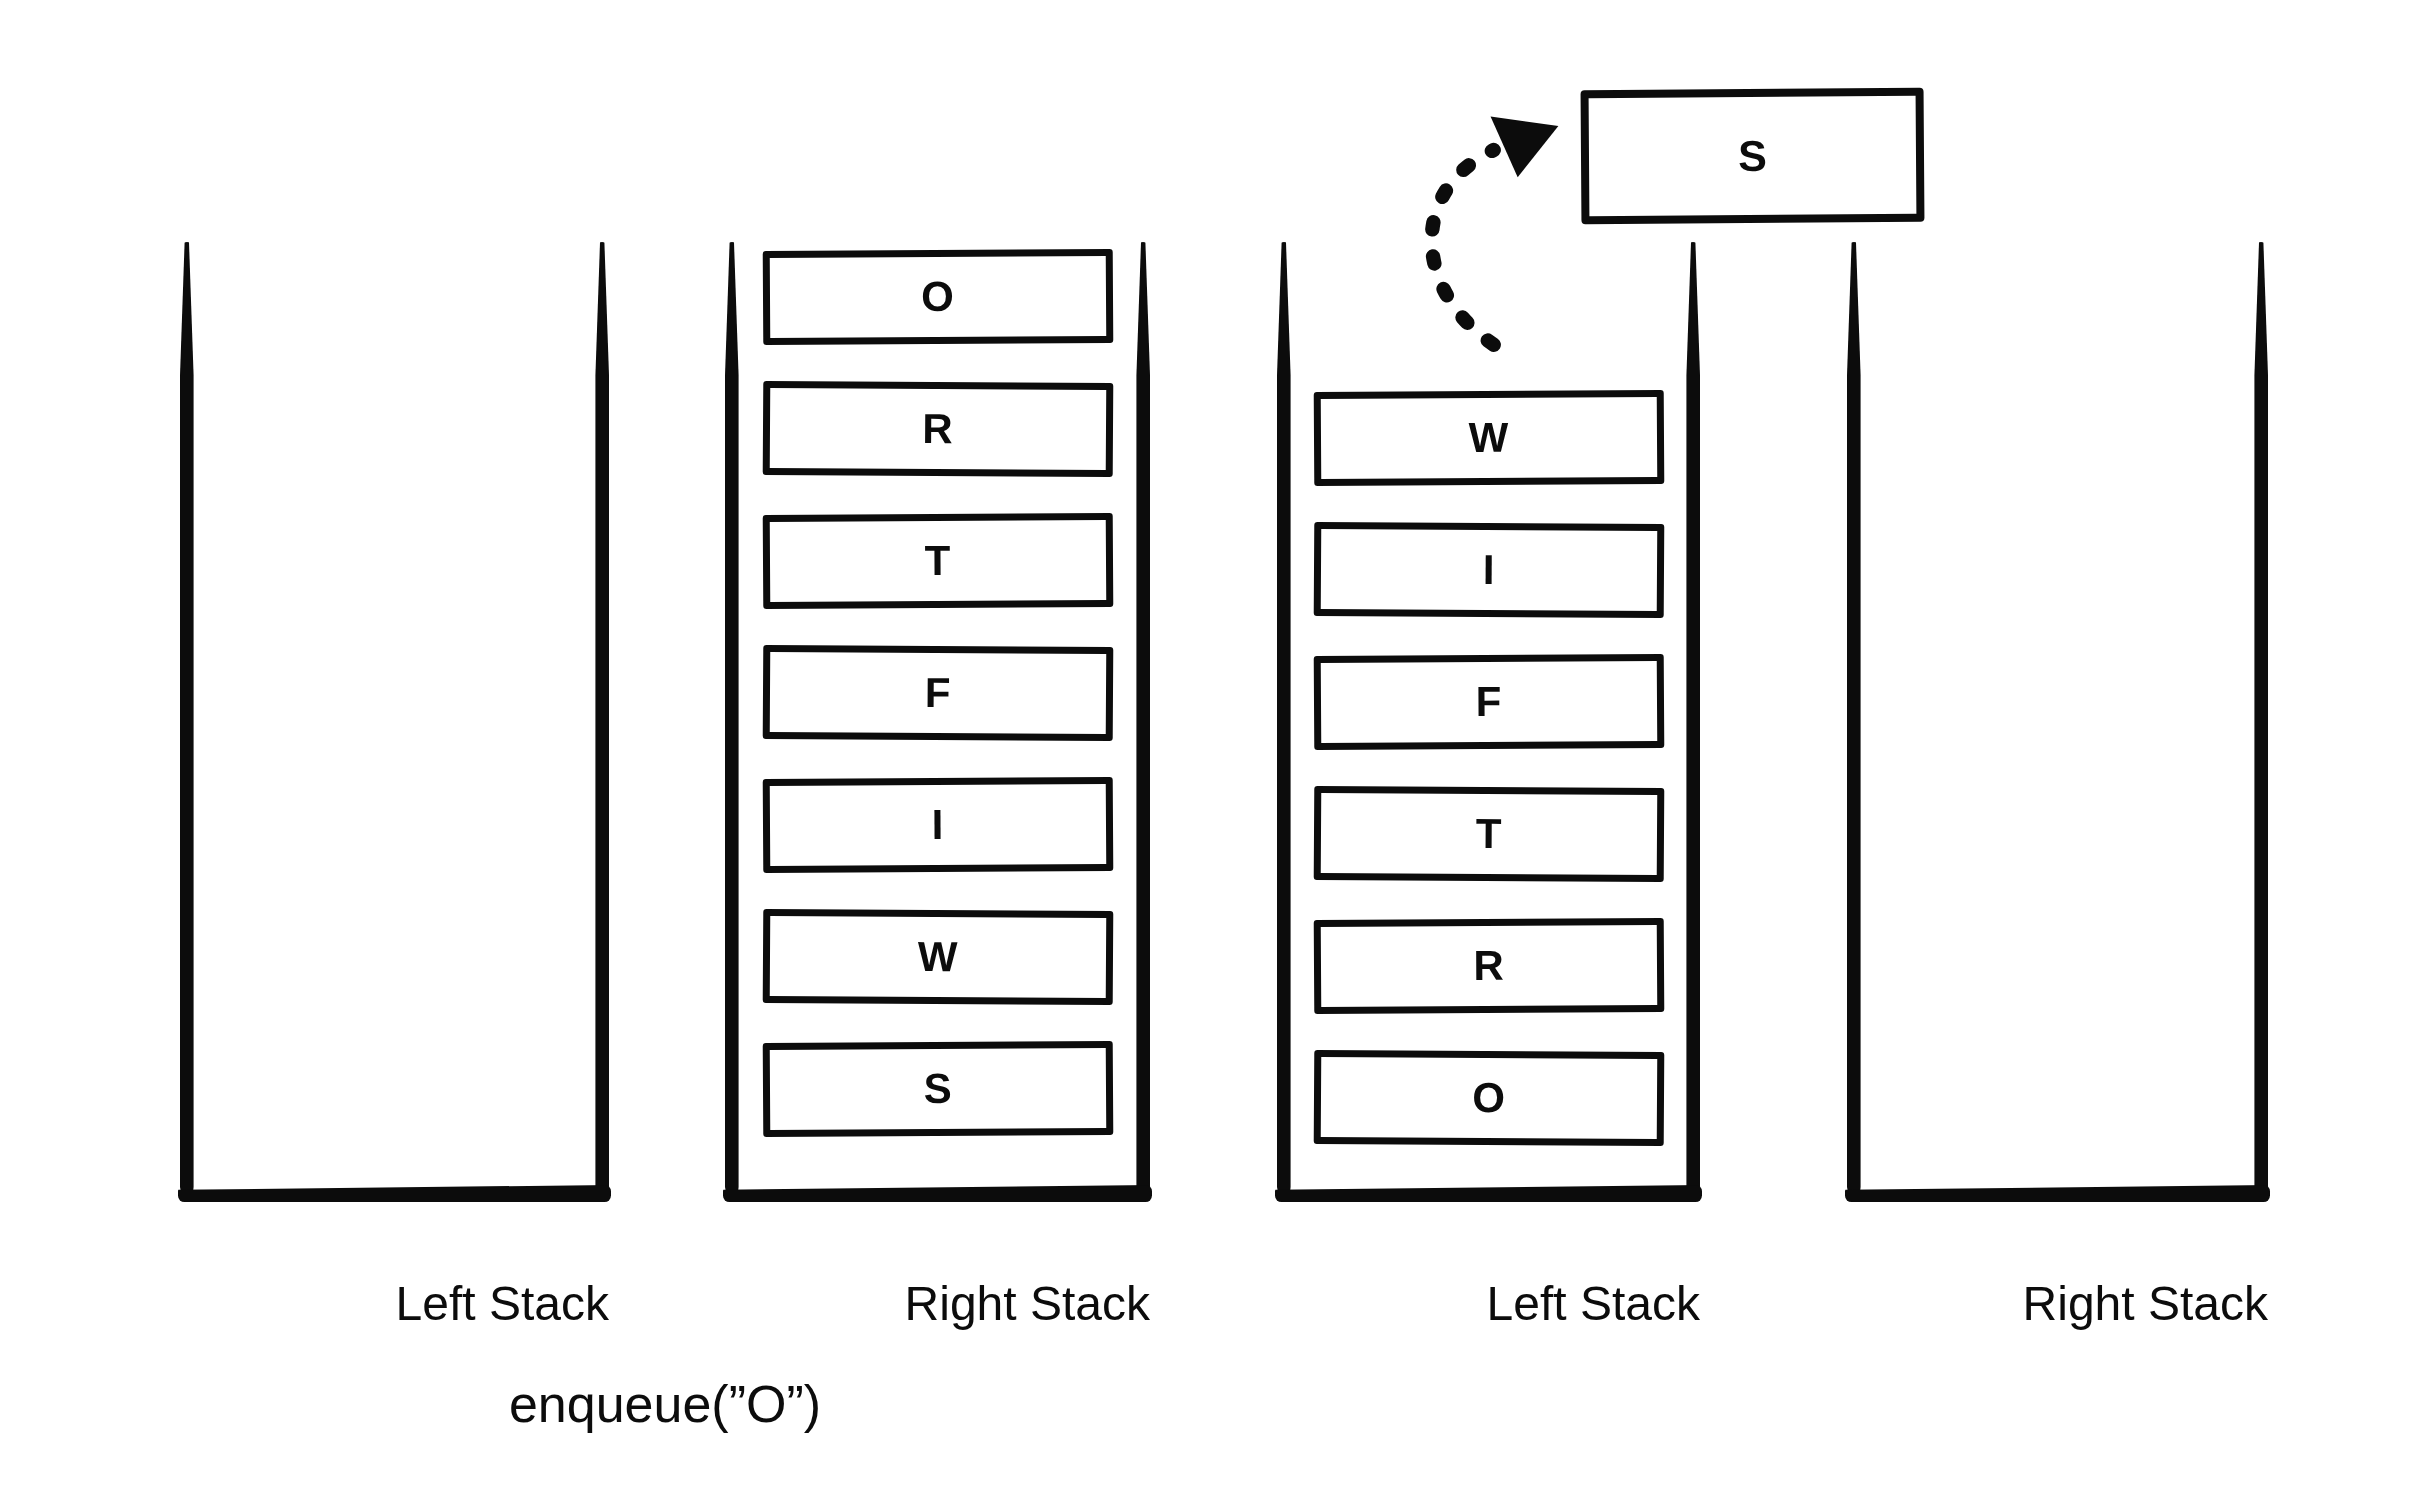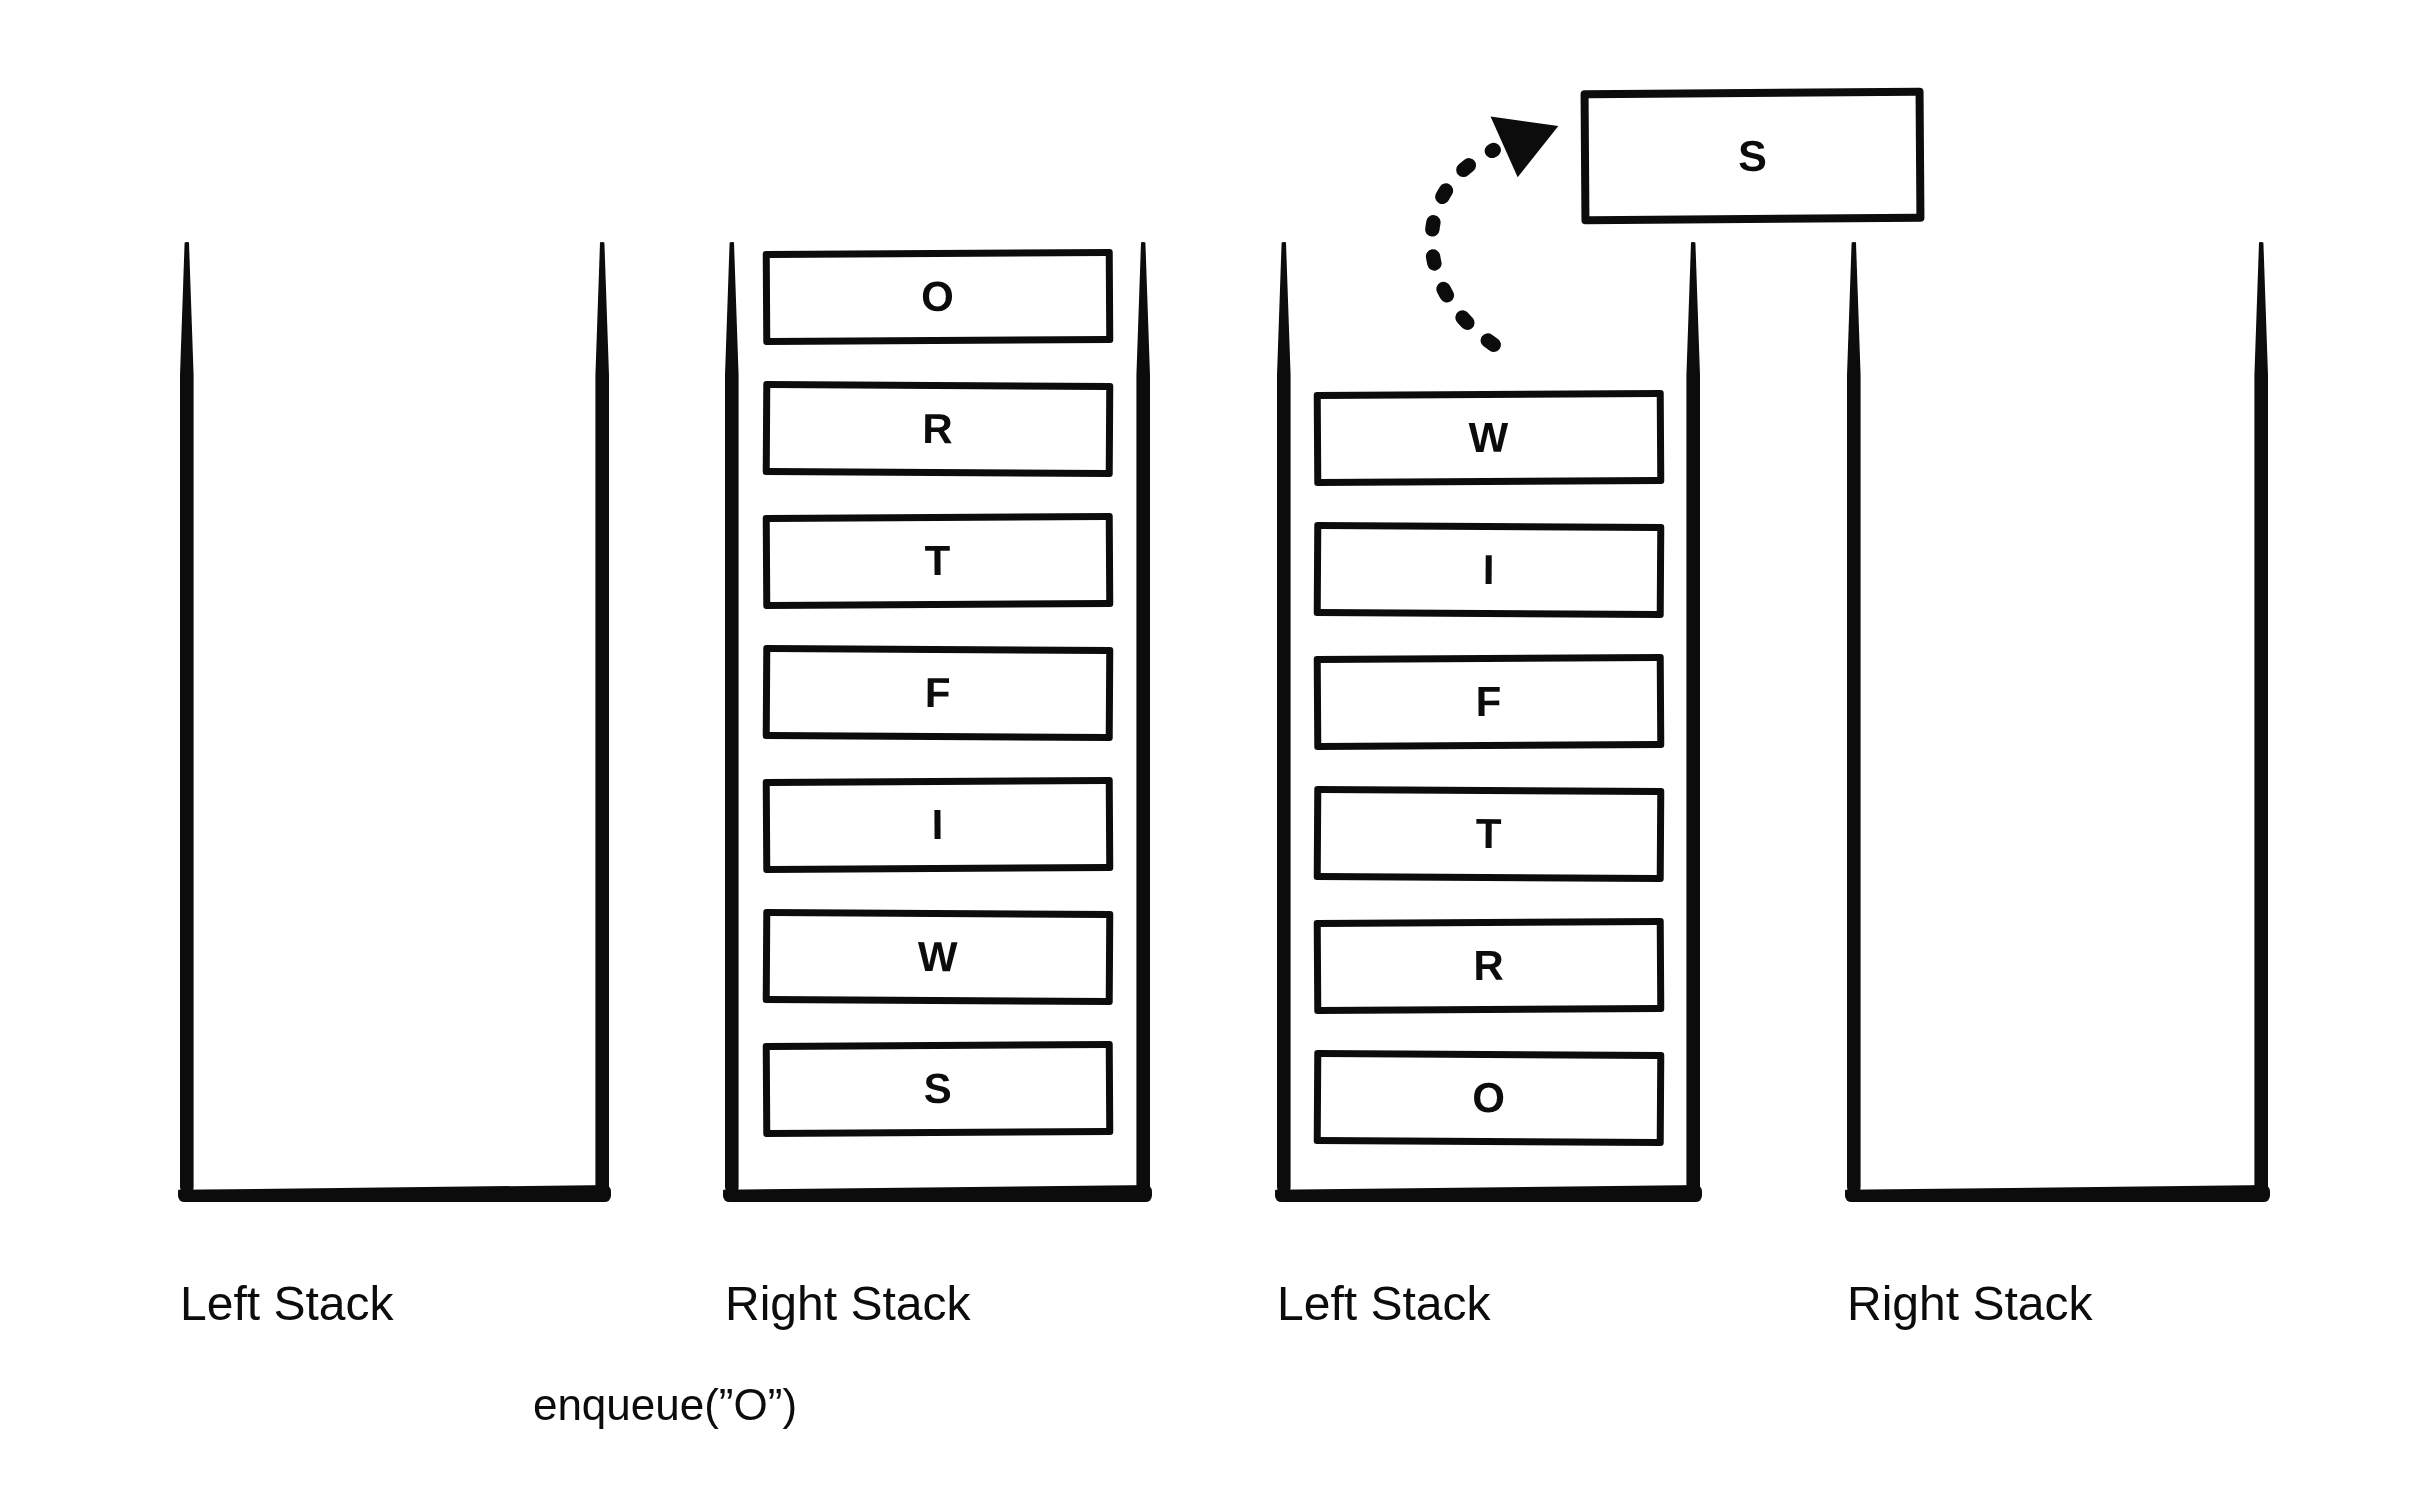--- a/index.html
+++ b/index.html
@@ -35,24 +35,24 @@
   .cell:nth-child(odd){transform:rotate(-0.35deg);}
   .cell:nth-child(even){transform:rotate(0.35deg);}
   .popped{
     position:absolute;left:1581px;top:89px;width:343px;height:134px;box-sizing:border-box;
     border:8.8px solid #0c0c0c;border-radius:4px;background:#fff;
     display:flex;align-items:center;justify-content:center;
     font-size:43px;font-weight:bold;transform:rotate(-0.4deg);
   }
   .stack-label{
     position:absolute;top:1274px;height:59px;font-size:48px;line-height:59px;
-    text-align:left;white-space:nowrap;
+    text-align:right;white-space:nowrap;
   }
   .caption{
-    position:absolute;top:1374px;height:61px;font-size:44px;line-height:61px;
+    position:absolute;top:1374px;height:61px;font-size:52px;line-height:61px;
     text-align:center;white-space:nowrap;
   }
   .arrow-layer{position:absolute;left:0;top:0;width:2413px;height:1508px;pointer-events:none;}
 </style>
 </head>
 <body>
 
 <div class="canvas">
 
   <div class="stack" style="left:180px;top:242px;width:429px;height:960px">

